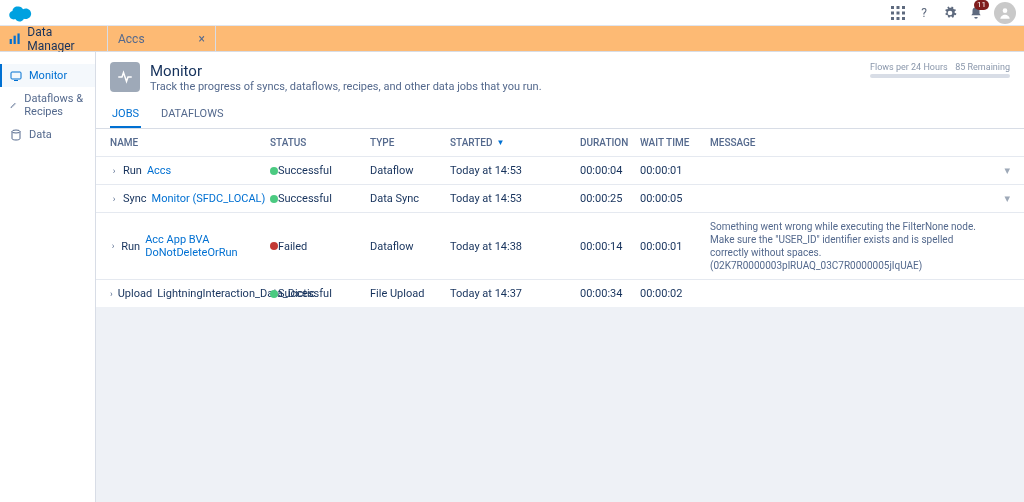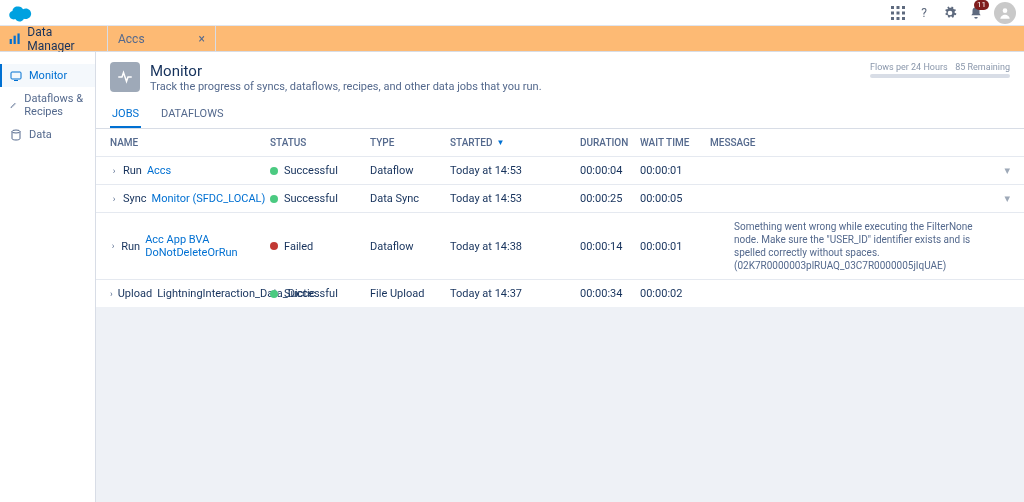--- a/index.html
+++ b/index.html
@@ -55,25 +55,25 @@
   
   .table { background: #fff; font-size: 11px; }
   .thead, .trow { display: grid; grid-template-columns: 160px 100px 80px 130px 60px 70px 280px 20px; align-items: center; }
   .thead { padding: 8px 14px; color: #54698d; font-size: 10px; font-weight: 500; }
   .thead .col { display: flex; align-items: center; gap: 4px; }
   .trow { padding: 7px 14px; border-top: 1px solid #e5e9f0; color: #16325c; }
   .name-cell { display: flex; align-items: center; gap: 5px; }
   .chevron { color: #54698d; font-size: 9px; cursor: pointer; width: 8px; text-align: center; }
   .action-type { color: #16325c; }
   .link { color: #0070d2; cursor: pointer; }
-  .status-cell { display: flex; align-items: center; gap: 6px; }
+  .status-cell { display: flex; align-items: center; }
   .dot { width: 8px; height: 8px; border-radius: 50%; }
   .dot.success { background: #4bca81; }
   .dot.failed { background: #c23934; }
-  .msg { font-size: 10px; color: #54698d; line-height: 1.3; margin-left: 24px; }
+  .msg { font-size: 10px; color: #54698d; line-height: 1.3; }
   .row-menu { color: #9ea9b8; cursor: pointer; text-align: right; }
   .sort-caret { font-size: 8px; color: #0070d2; }
 </style>
 </head>
 <body>
 
 <div class="top-header">
   <div class="brand">
     <svg class="cloud-svg" viewBox="0 0 64 44">
       <path fill="#00A1E0" d="M26 6c5 0 9 3 11 7 2-1 4-2 7-2 7 0 13 6 13 13s-6 13-13 13c-2 0-3 0-5-1-2 4-6 7-11 7-4 0-8-2-10-6-1 0-2 1-4 1-6 0-11-5-11-11 0-5 3-9 8-10 0-6 6-11 12-11z"></path>

